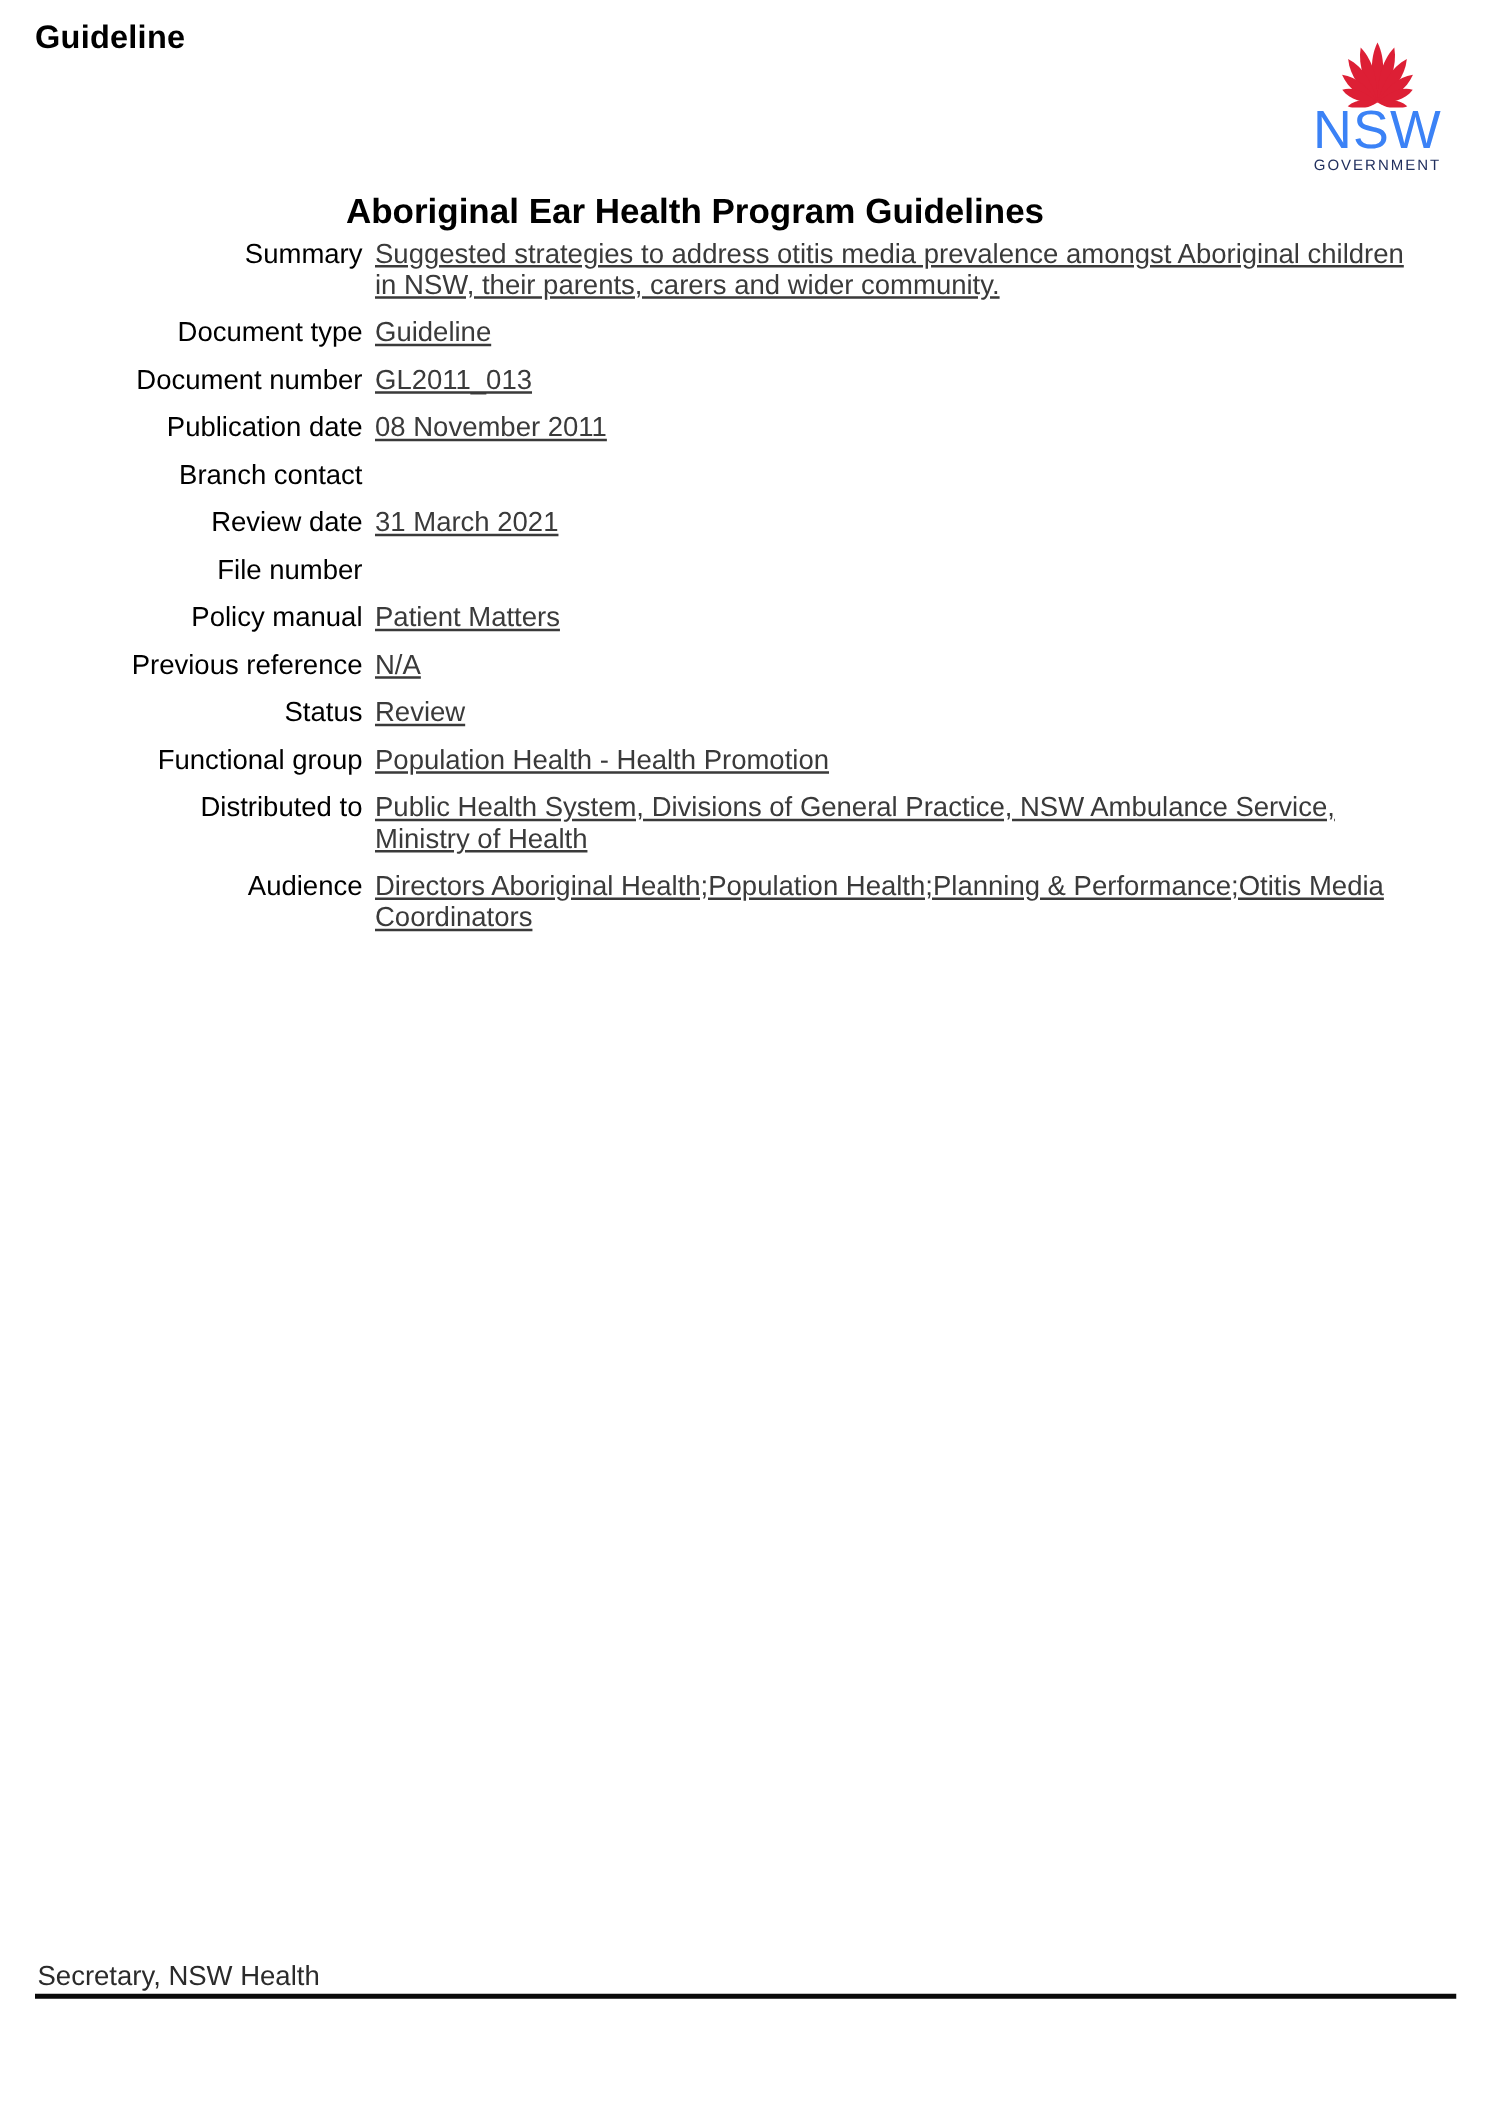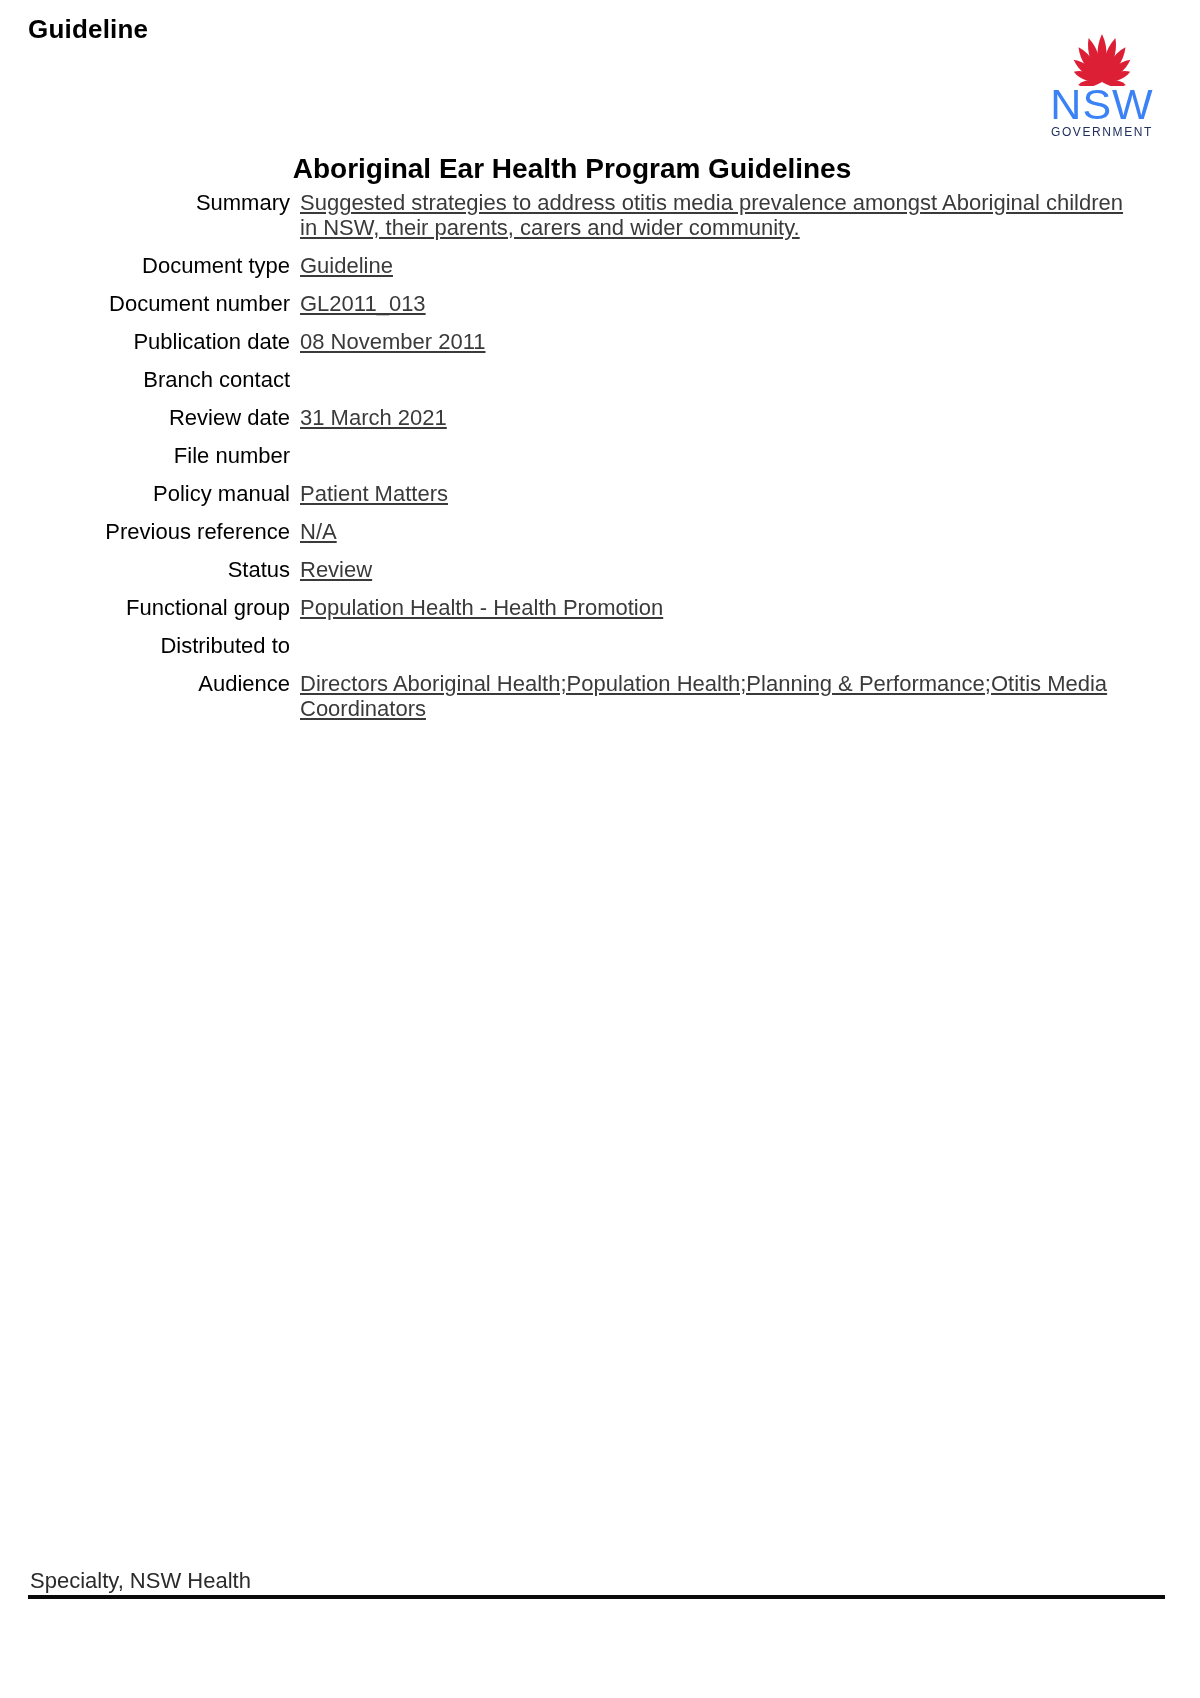--- a/index.html
+++ b/index.html
@@ -19,21 +19,21 @@
   .logo svg { display:block; width:104px; height:76px; margin:0 auto; }
   .logo-nsw {
     font-size:43px; font-weight:normal; color:#3b82f6;
     line-height:36px; letter-spacing:1px;
   }
   .logo-gov {
     font-size:12px; font-weight:normal; color:#202F5E;
     letter-spacing:1.6px; margin-top:3px;
   }
   .title {
-    position:absolute; top:134px; left:16px; width:1112px;
+    position:absolute; top:134px; left:0; width:1112px;
     text-align:center; font-size:28px; font-weight:bold;
   }
   .meta { position:absolute; top:190px; left:28px; width:1140px; }
   .meta-row { display:flex; margin-bottom:13px; }
   .meta-label {
     flex:0 0 262px; width:262px; text-align:right;
     font-weight:normal; font-size:22px; line-height:25px; color:#000;
   }
   .meta-value {
     margin-left:10px; font-size:22px; line-height:25px;
@@ -138,22 +138,24 @@
   <div class="meta-row">
     <div class="meta-label">Status</div>
     <div class="meta-value">Review</div>
   </div>
   <div class="meta-row">
     <div class="meta-label">Functional group</div>
     <div class="meta-value">Population Health - Health Promotion</div>
   </div>
   <div class="meta-row">
     <div class="meta-label">Distributed to</div>
+    <div class="meta-value">Public Health System, Divisions of General Practice, NSW Ambulance Service,
+Ministry of Health</div>
   </div>
   <div class="meta-row">
     <div class="meta-label">Audience</div>
     <div class="meta-value">Directors Aboriginal Health;Population Health;Planning &amp; Performance;Otitis Media
 Coordinators</div>
   </div>
 </div>
 
-<div class="footer-text">Specialty, NSW Health</div>
+<div class="footer-text">Secretary, NSW Health</div>
 <div class="footer-line"></div>
 
 </body></html>

